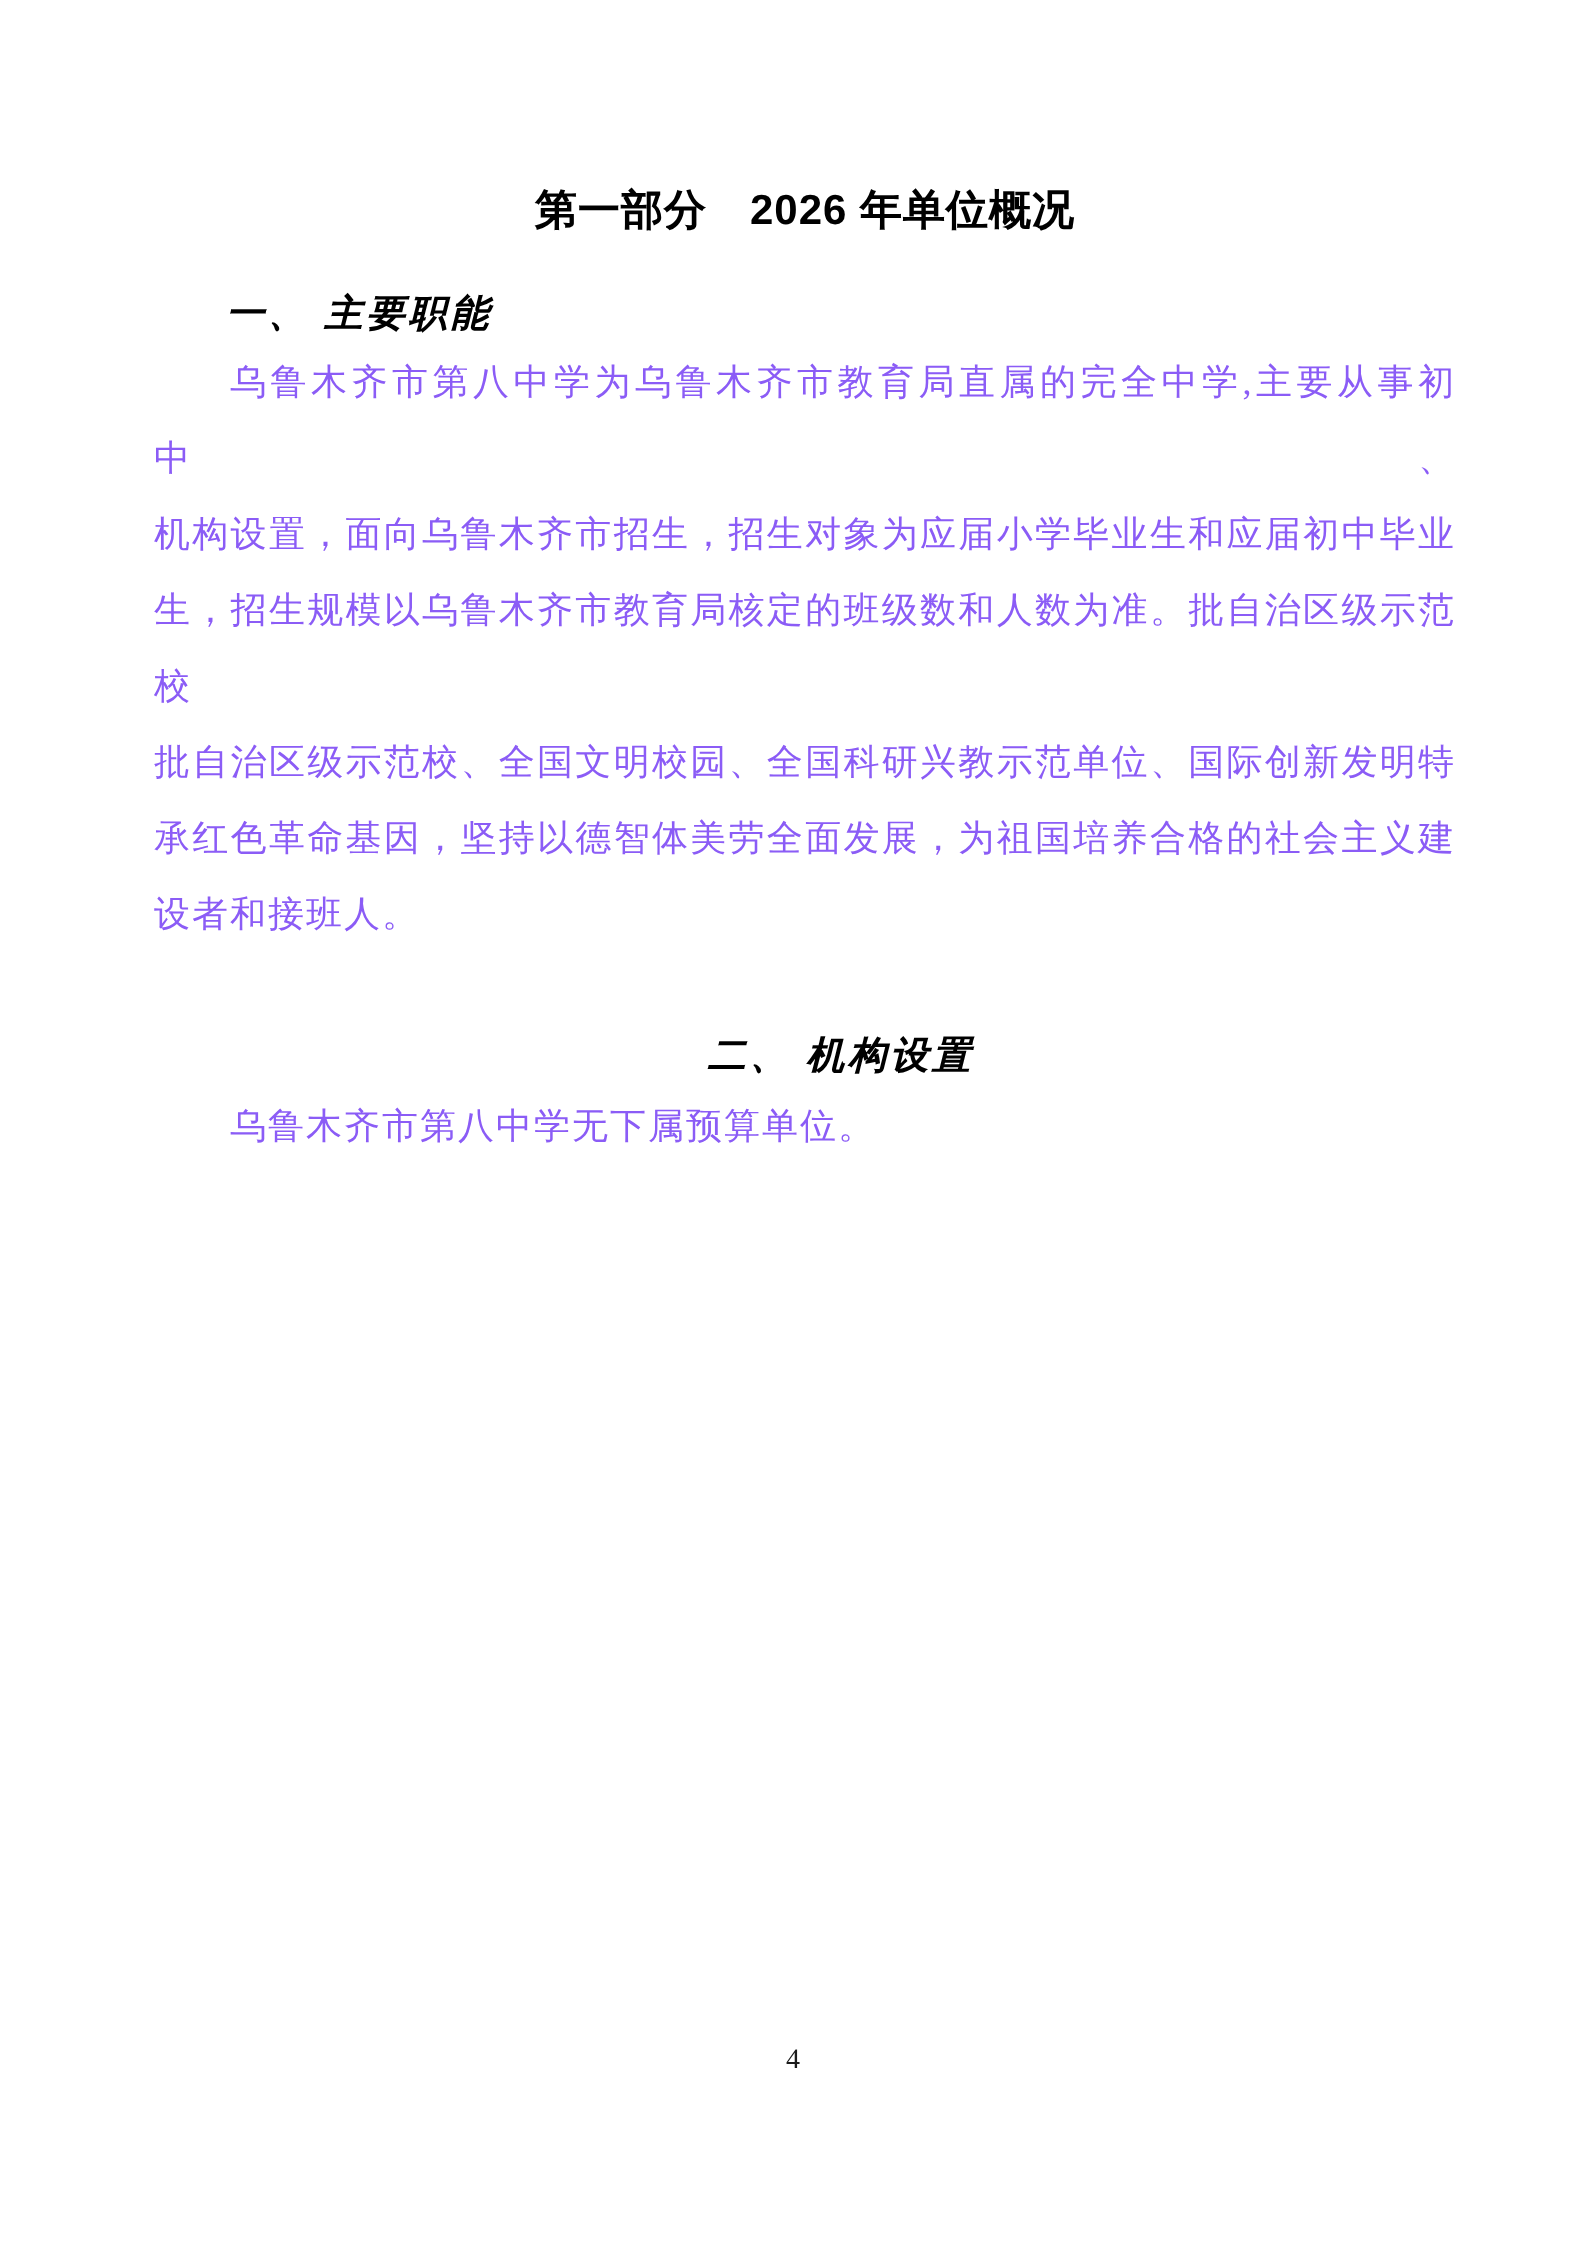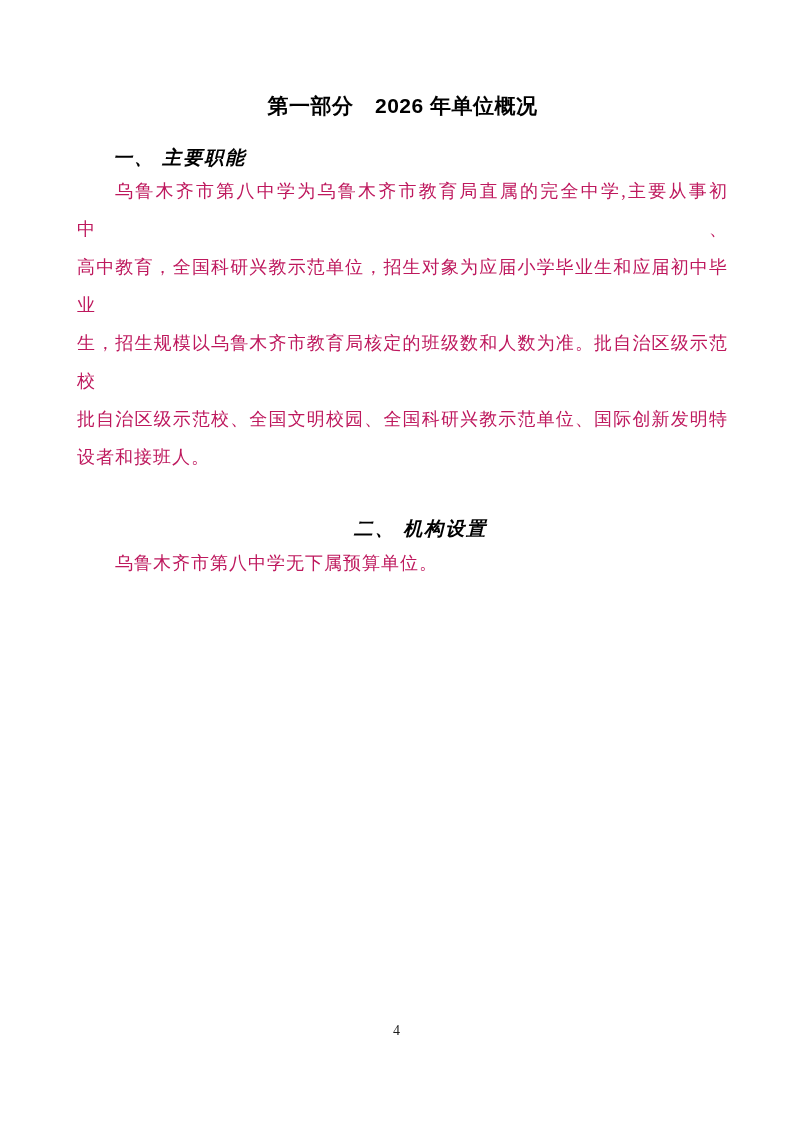--- a/index.html
+++ b/index.html
@@ -46,21 +46,21 @@
   }
   .sec-heading.second {
     margin-top: 40px;
     text-align: center;
   }
   .para {
     margin: 1px 0 0 0;
     font-size: 18px;
     line-height: 38px;
     letter-spacing: 1px;
-    color: #be185d;
+    color: #8b5cf6;
   }
   .para.second {
     margin-top: 2px;
   }
   .para .line {
     text-align: justify;
     text-align-last: justify;
     text-justify: inter-character;
   }
   .para .line.indent {
@@ -86,23 +86,24 @@
 
 <div class="page">
   <div class="content">
 
     <h1 class="doc-title">第一部分　2026 年单位概况</h1>
 
     <h2 class="sec-heading">一、 主要职能</h2>
 
     <div class="para">
       <div class="line indent">乌鲁木齐市第八中学为乌鲁木齐市教育局直属的完全中学,主要从事初中、</div>
-      <div class="line">高中教育，全国科研兴教示范单位，招生对象为应届小学毕业生和应届初中毕业</div>
+      <div class="line">机构设置，面向乌鲁木齐市招生，招生对象为应届小学毕业生和应届初中毕业</div>
       <div class="line">生，招生规模以乌鲁木齐市教育局核定的班级数和人数为准。批自治区级示范校</div>
       <div class="line">批自治区级示范校、全国文明校园、全国科研兴教示范单位、国际创新发明特</div>
+      <div class="line">承红色革命基因，坚持以德智体美劳全面发展，为祖国培养合格的社会主义建</div>
       <div class="line no-just">设者和接班人。</div>
     </div>
 
     <h2 class="sec-heading second">二、 机构设置</h2>
 
     <div class="para second">
       <div class="line no-just indent">乌鲁木齐市第八中学无下属预算单位。</div>
     </div>
 
   </div>

